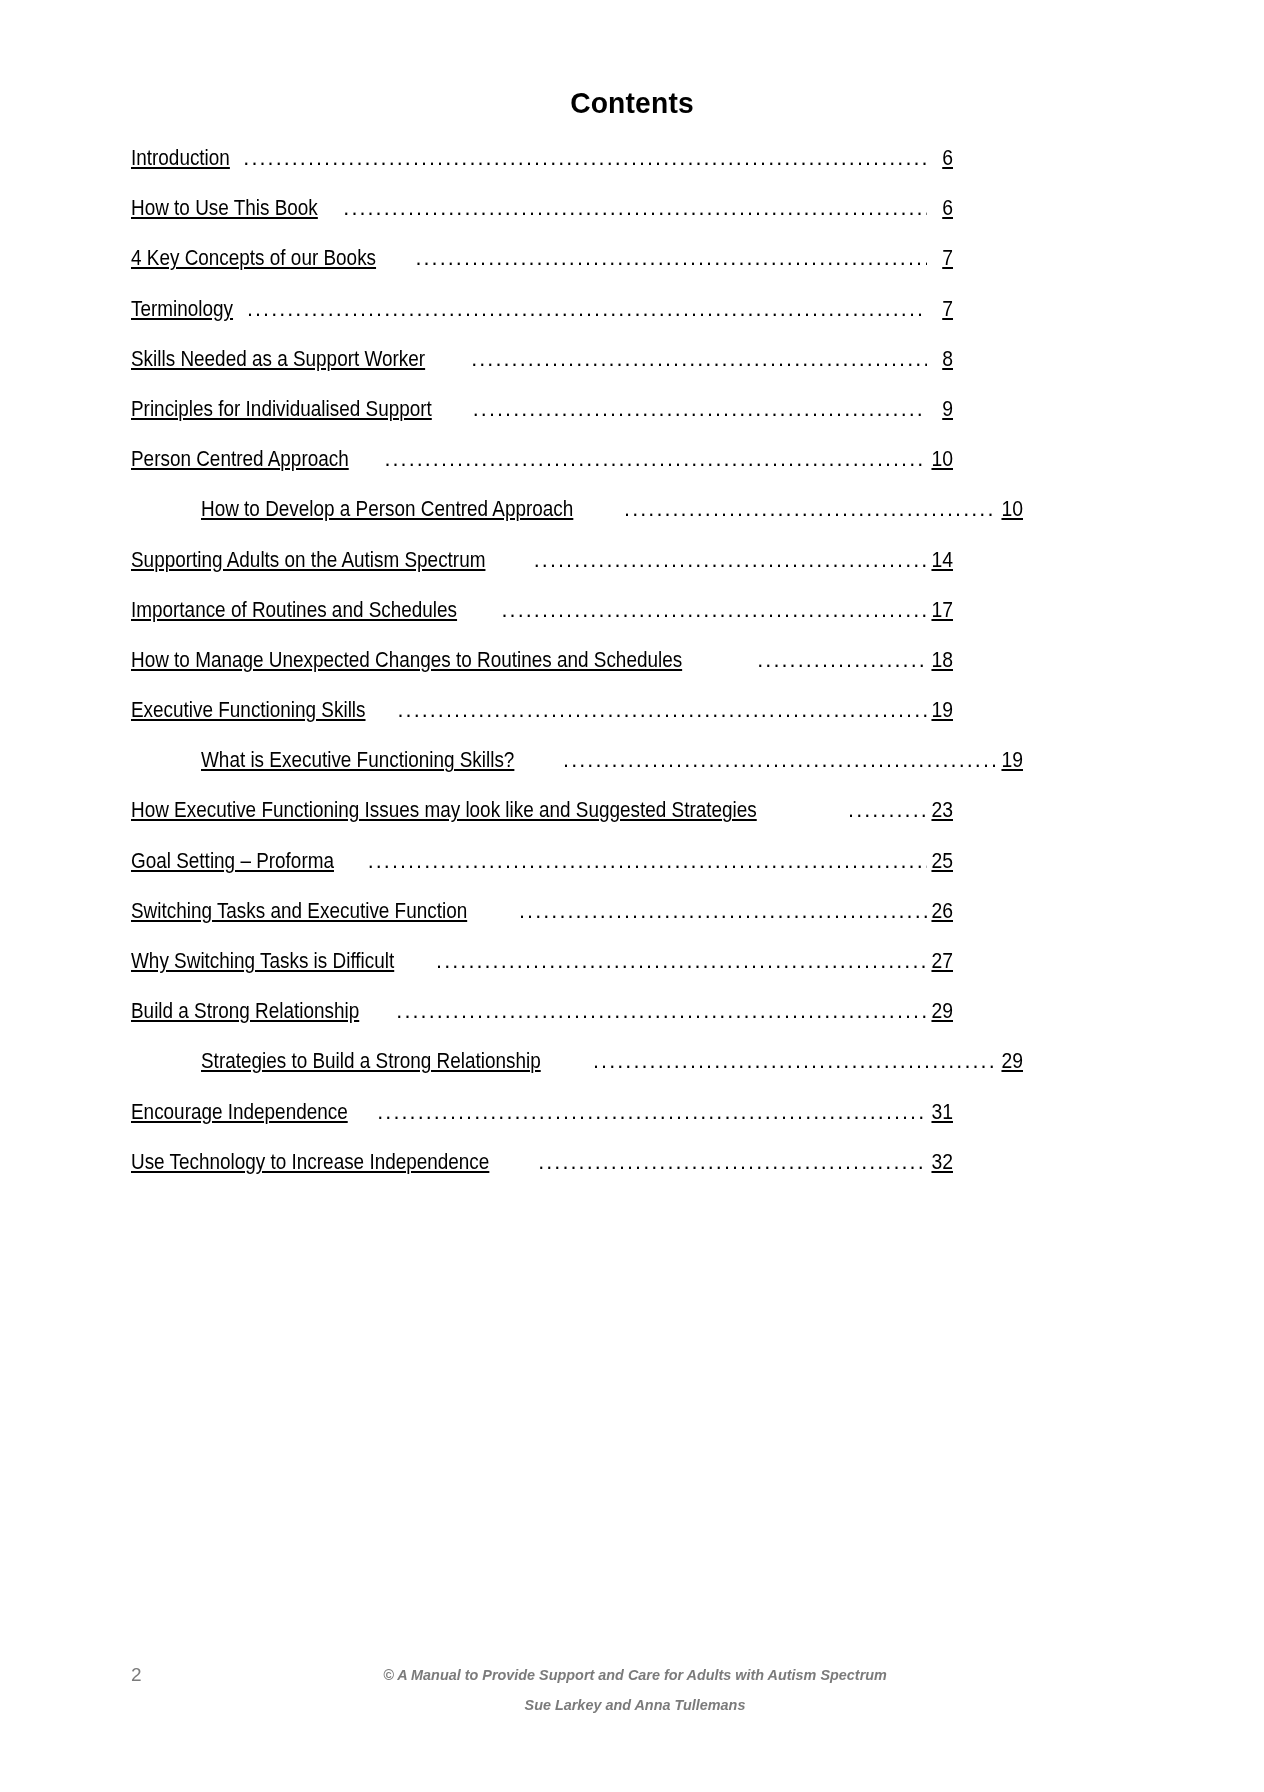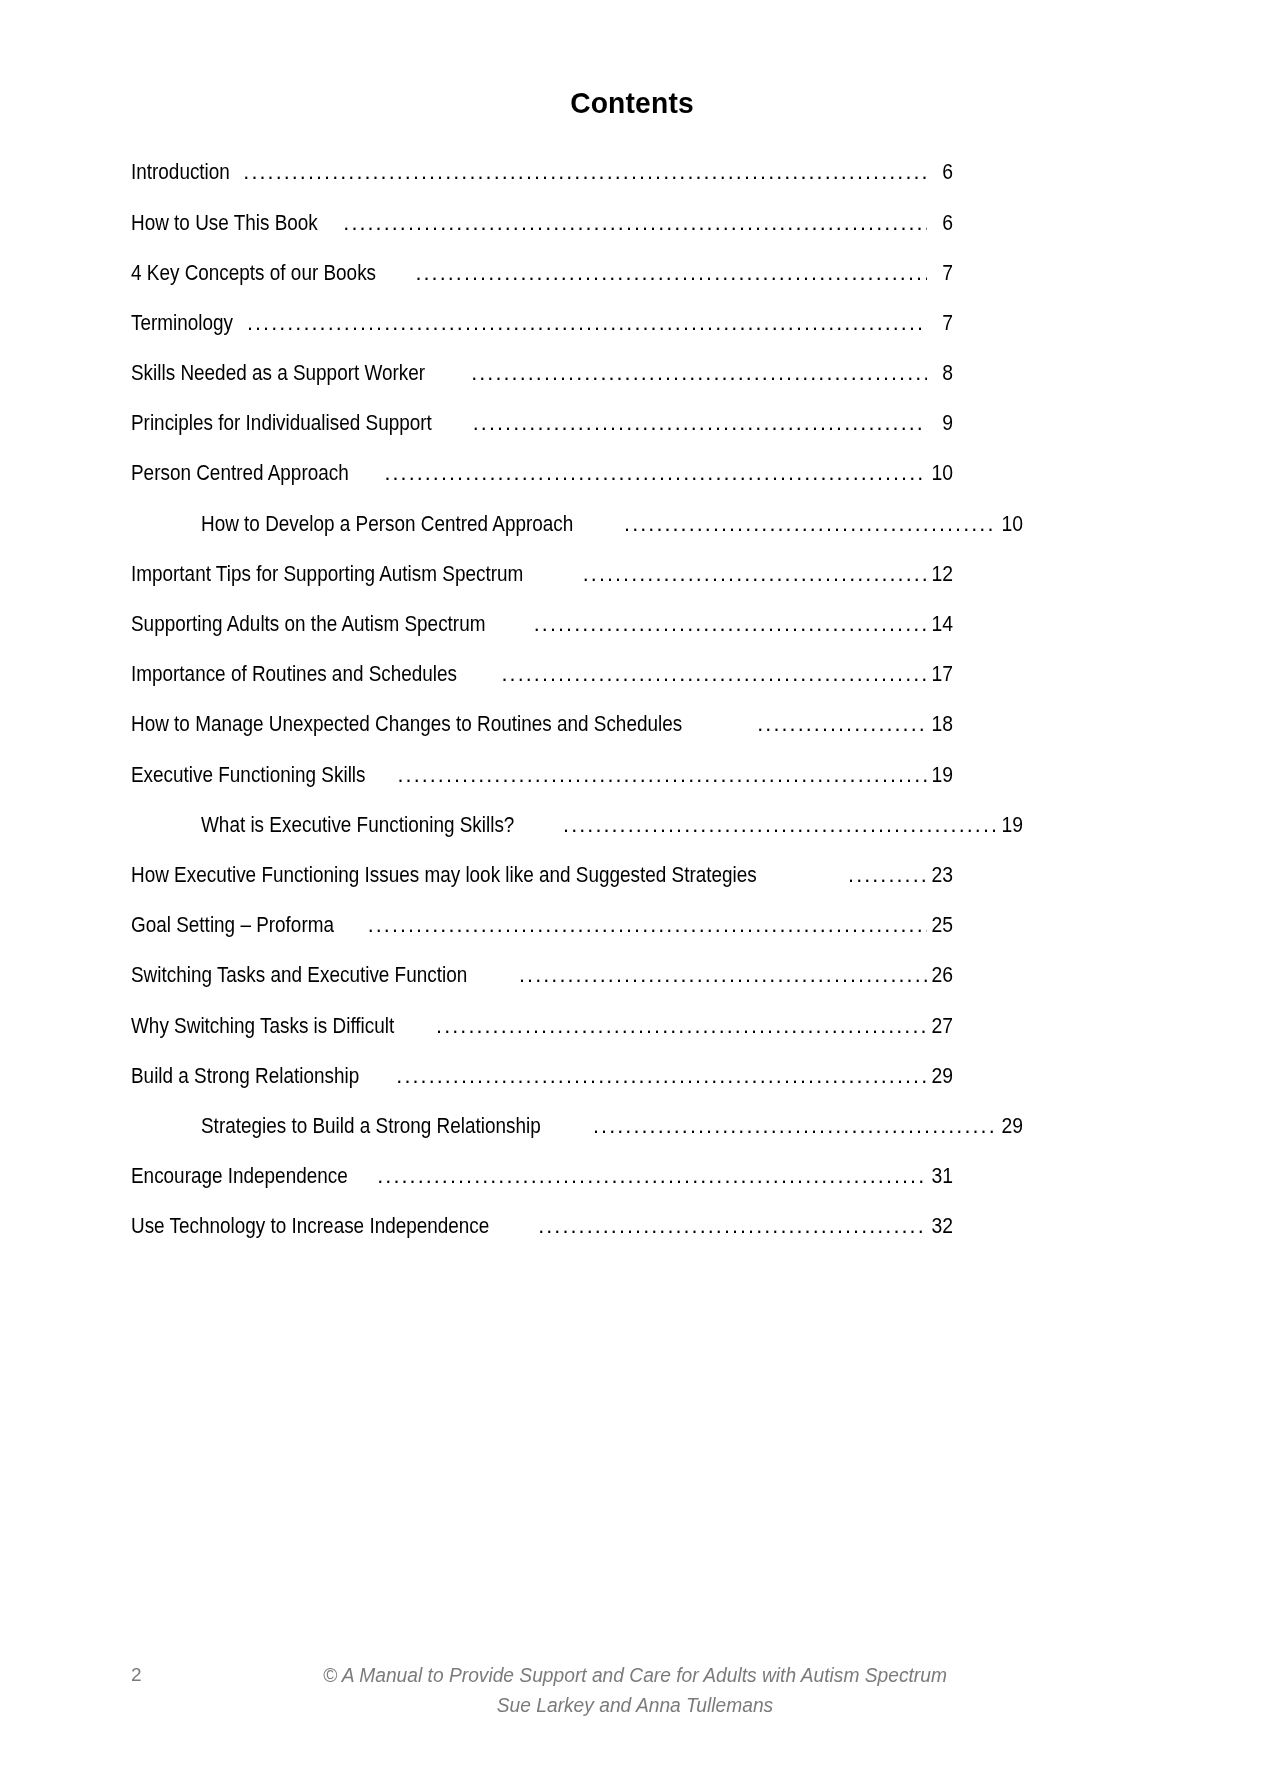--- a/index.html
+++ b/index.html
@@ -41,27 +41,28 @@
   
   .toc {
     position: absolute;
     top: 148px;
     left: 131px;
     width: 822px;
   }
 
   .toc-entry {
     display: flex;
-    align-items: center;
+    align-items: flex-start;
     width: 100%;
     height: 50.2px;
     font-size: 21.5px;
     line-height: 1;
     white-space: nowrap;
     color: #000;
+    text-decoration: underline;
   }
 
   .toc-entry .label {
     flex: 0 0 auto;
     font-family: "Liberation Sans", "DejaVu Sans", sans-serif;
     transform: scaleX(0.88);
     transform-origin: left center;
     display: inline-block;
   }
 
@@ -118,24 +119,25 @@
     color: #7b7b7b;
     font-family: "Liberation Sans", sans-serif;
   }
   .footer-text {
     position: absolute;
     left: 175px;
     top: 2px;
     width: 920px;
     text-align: center;
     font-style: italic;
-    font-size: 20px;
+    font-size: 15px;
     line-height: 30px;
     color: #7b7b7b;
     font-family: "Liberation Sans", "DejaVu Sans", sans-serif;
+    font-weight: bold;
   }
   .footer-text .line { display: block; transform: scaleX(0.96); }
 </style>
 </head>
 <body>
 
 <div class="page">
 
   <div class="contents-title">Contents</div>
 
@@ -172,25 +174,20 @@
       </div>
       <div class="toc-entry gap">
         <span class="label">Person Centred Approach</span>
         <span class="leader"></span>
         <span class="pageno">10</span>
       </div>
       <div class="toc-entry level2">
         <span class="label">How to Develop a Person Centred Approach</span>
         <span class="leader"></span>
         <span class="pageno">10</span>
-      </div>
-      <div class="toc-entry gap">
-        <span class="label">Important Tips for Supporting Autism Spectrum</span>
-        <span class="leader"></span>
-        <span class="pageno">12</span>
       </div>
       <div class="toc-entry">
         <span class="label">Supporting Adults on the Autism Spectrum</span>
         <span class="leader"></span>
         <span class="pageno">14</span>
       </div>
       <div class="toc-entry">
         <span class="label">Importance of Routines and Schedules</span>
         <span class="leader"></span>
         <span class="pageno">17</span>

